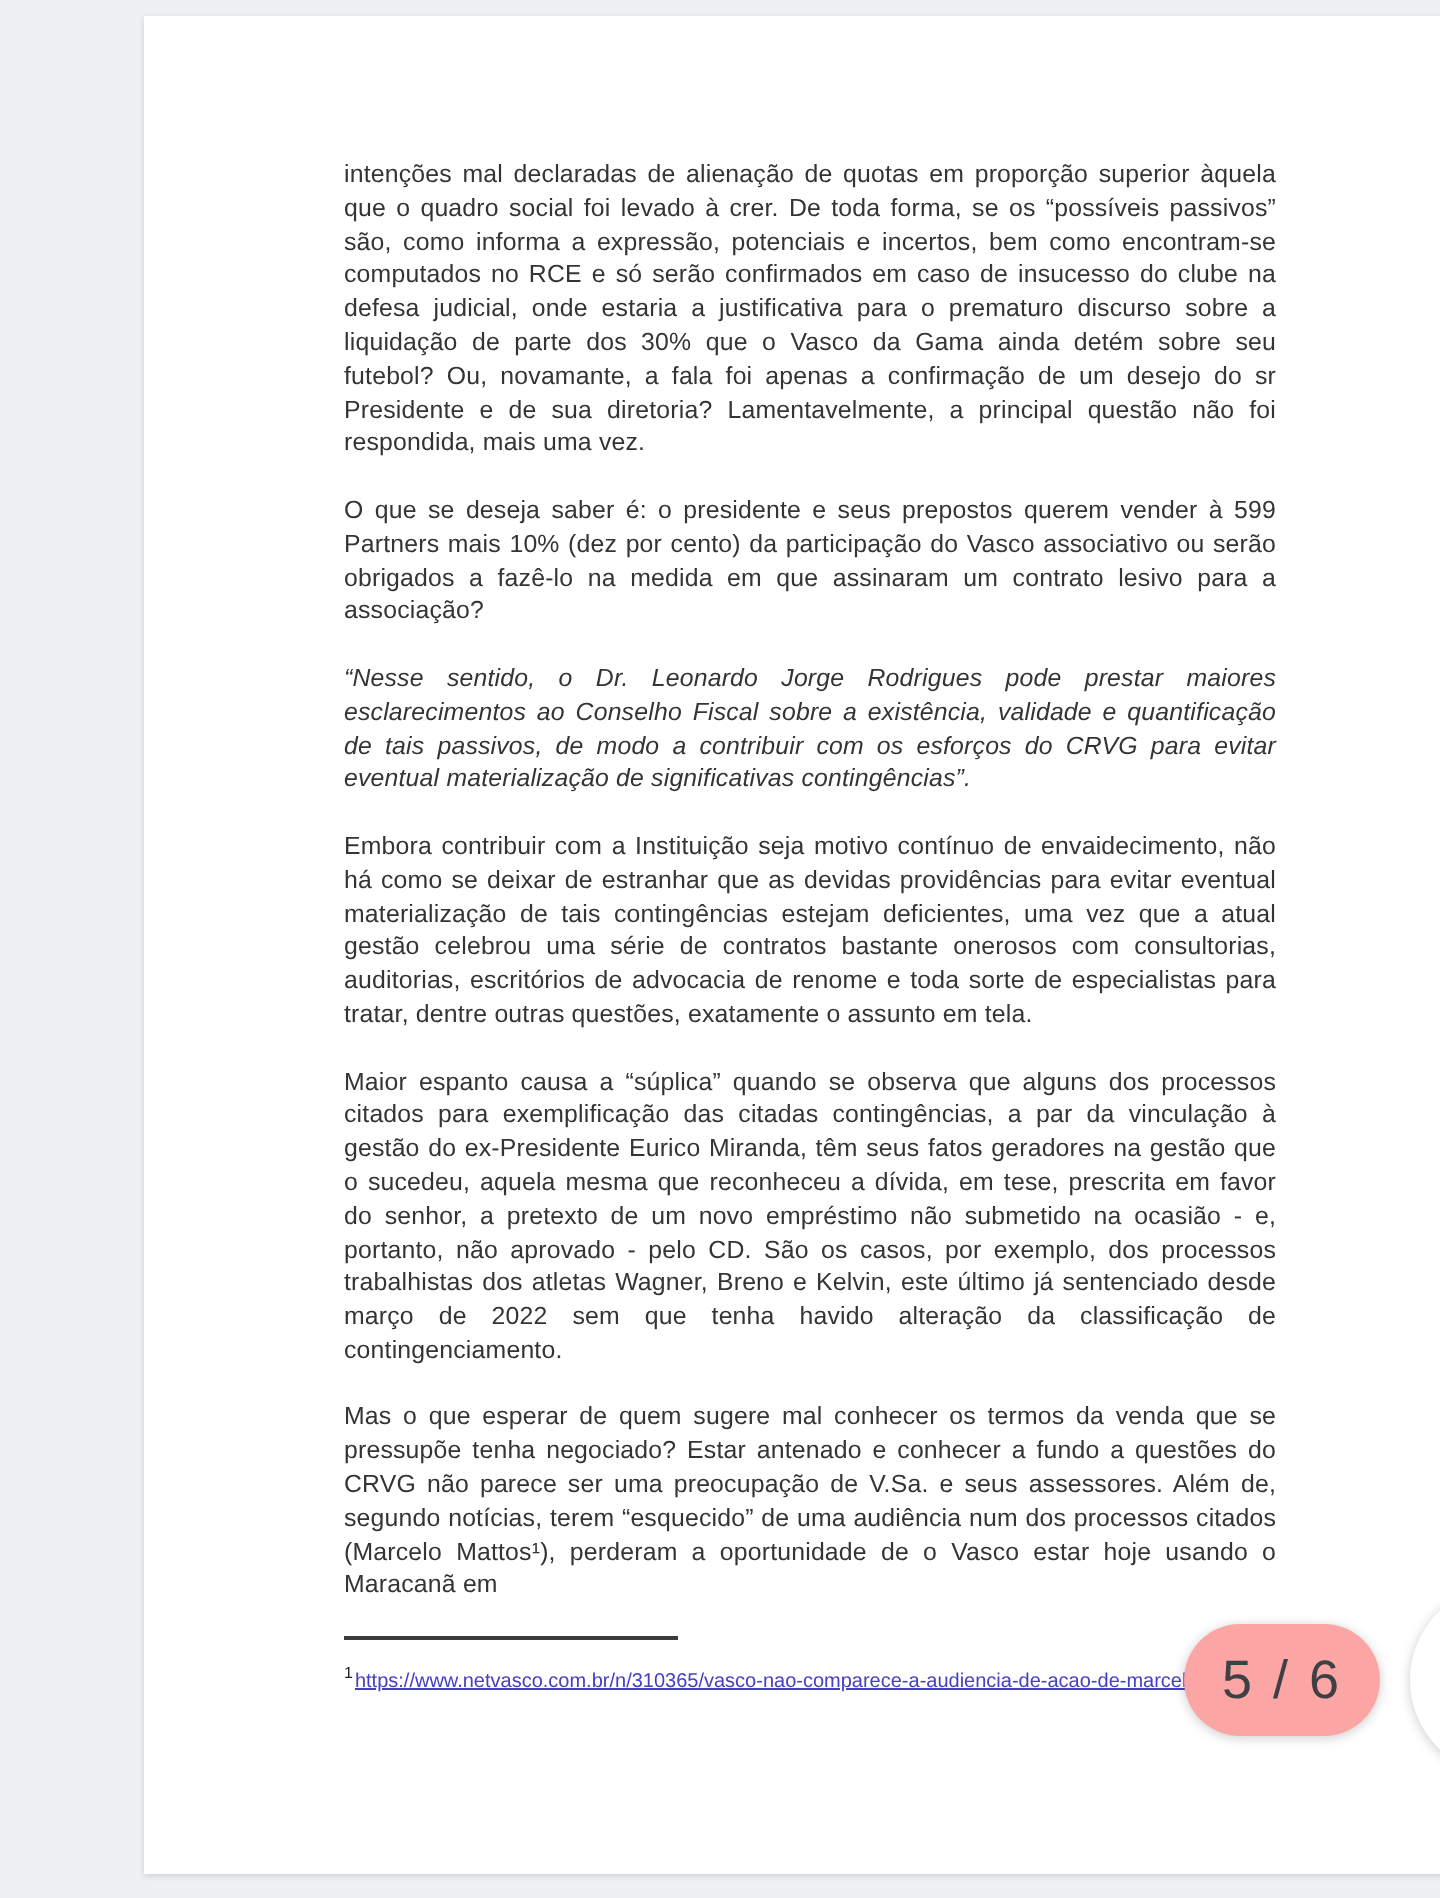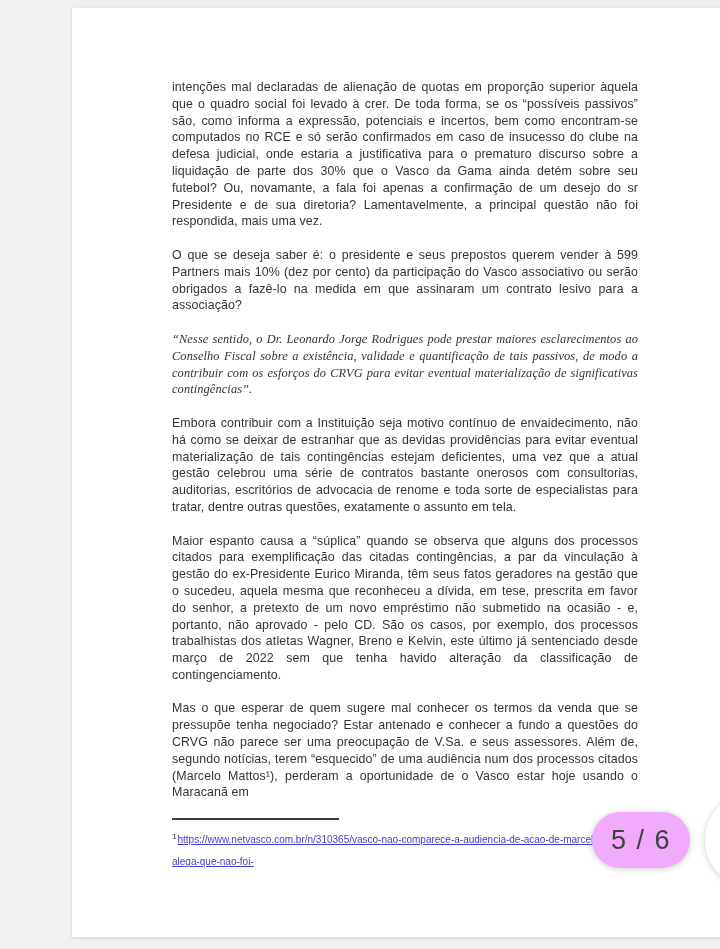--- a/index.html
+++ b/index.html
@@ -24,34 +24,34 @@
   .text-block {
     position: absolute; left: 100px; top: 71px;
     width: 466px;
     color: #343434;
     font-size: 12.4px;
     line-height: 16.8px;
     text-align: justify;
     letter-spacing: 0.1px;
   }
   .text-block p { margin: 0 0 16.8px 0; }
-  .text-block p.quote { font-style: italic; font-family: Liberation Serif, serif; }
+  .text-block p.quote { font-style: italic; }
 
   
   .footnote { position: absolute; left: 100px; top: 810px; width: 450px; }
   .fn-rule { width: 167px; border-top: 2px solid #3c3c3c; margin: 0 0 6px 0; }
   .fn-line { font-size: 10px; line-height: 22px; white-space: nowrap; color: #2a2a2a; overflow: hidden; }
   .fn-marker { font-size: 8px; vertical-align: super; color: #222; margin-right: 1px; }
   .fn-link { color: #4340c4; text-decoration: underline; cursor: pointer; }
 
   
   .pill {
     position: absolute; left: 548px; top: 812px;
     width: 98px; height: 56px;
-    background: #f0abfc; border-radius: 28px;
+    background: #fca5a5; border-radius: 28px;
     box-shadow: 0 1px 6px rgba(0,0,0,0.20);
     display: flex; align-items: center; justify-content: center;
     font-size: 27px; color: #3d4144; letter-spacing: 1.5px;
     z-index: 5;
   }
 
   
   .fab {
     position: absolute; left: 661px; top: 792px;
     width: 96px; height: 96px;
@@ -80,21 +80,20 @@
       <p>O que se deseja saber é: o presidente e seus prepostos querem vender à 599 Partners mais 10% (dez por cento) da participação do Vasco associativo ou serão obrigados a fazê-lo na medida em que assinaram um contrato lesivo para a associação?</p>
       <p class="quote">“Nesse sentido, o Dr. Leonardo Jorge Rodrigues pode prestar maiores esclarecimentos ao Conselho Fiscal sobre a existência, validade e quantificação de tais passivos, de modo a contribuir com os esforços do CRVG para evitar eventual materialização de significativas contingências”.</p>
       <p>Embora contribuir com a Instituição seja motivo contínuo de envaidecimento, não há como se deixar de estranhar que as devidas providências para evitar eventual materialização de tais contingências estejam deficientes, uma vez que a atual gestão celebrou uma série de contratos bastante onerosos com consultorias, auditorias, escritórios de advocacia de renome e toda sorte de especialistas para tratar, dentre outras questões, exatamente o assunto em tela.</p>
       <p>Maior espanto causa a “súplica” quando se observa que alguns dos processos citados para exemplificação das citadas contingências, a par da vinculação à gestão do ex-Presidente Eurico Miranda, têm seus fatos geradores na gestão que o sucedeu, aquela mesma que reconheceu a dívida, em tese, prescrita em favor do senhor, a pretexto de um novo empréstimo não submetido na ocasião - e, portanto, não aprovado - pelo CD. São os casos, por exemplo, dos processos trabalhistas dos atletas Wagner, Breno e Kelvin, este último já sentenciado desde março de 2022 sem que tenha havido alteração da classificação de contingenciamento.</p>
       <p>Mas o que esperar de quem sugere mal conhecer os termos da venda que se pressupõe tenha negociado? Estar antenado e conhecer a fundo a questões do CRVG não parece ser uma preocupação de V.Sa. e seus assessores. Além de, segundo notícias, terem “esquecido” de uma audiência num dos processos citados (Marcelo Mattos¹), perderam a oportunidade de o Vasco estar hoje usando o Maracanã em</p>
     </div>
 
     <div class="footnote">
       <div class="fn-rule"></div>
       <div class="fn-line"><sup class="fn-marker">1</sup><span class="fn-link">https://www.netvasco.com.br/n/310365/vasco-nao-comparece-a-audiencia-de-acao-de-marcelo-ma</span></div>
-      <div class="fn-line"><span class="fn-link">alega-que-nao-foi-</span></div>
     </div>
 
   </div>
 
   <div class="pill">
     <span>5 / 6</span>
   </div>
 
   <div class="fab">
     <div class="dots">

